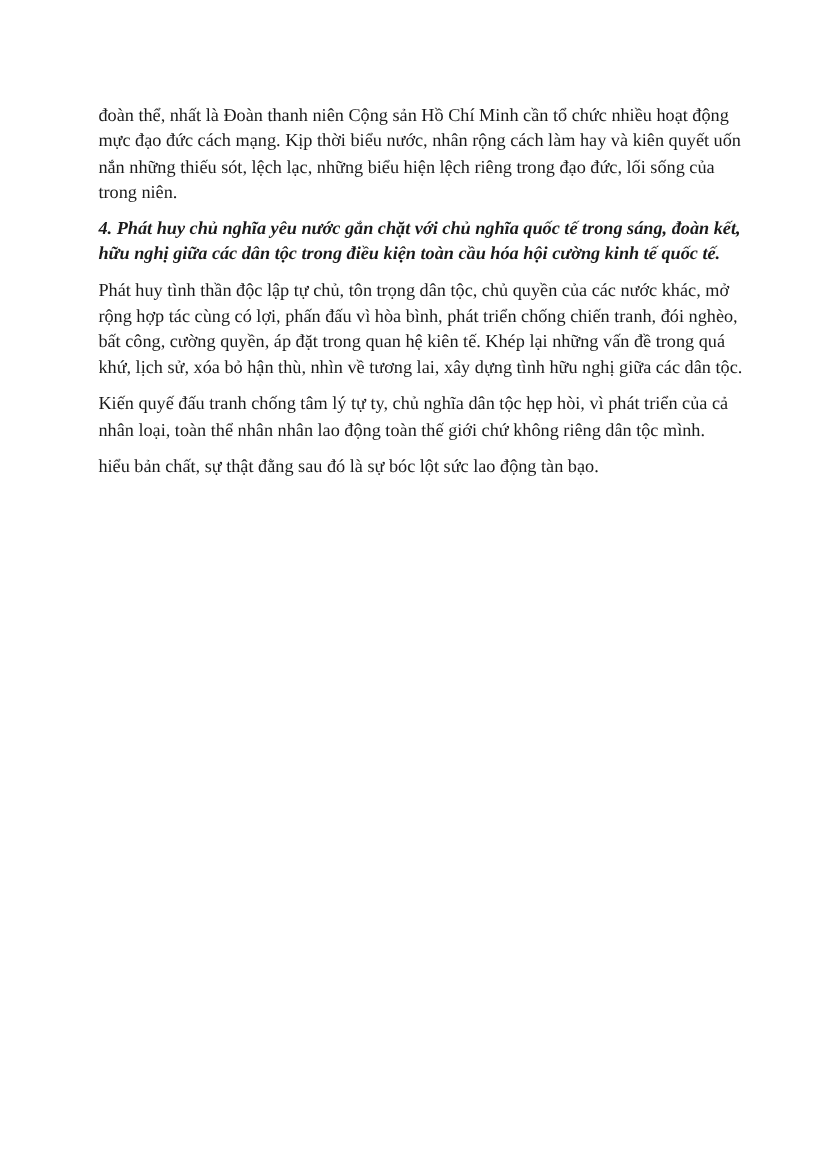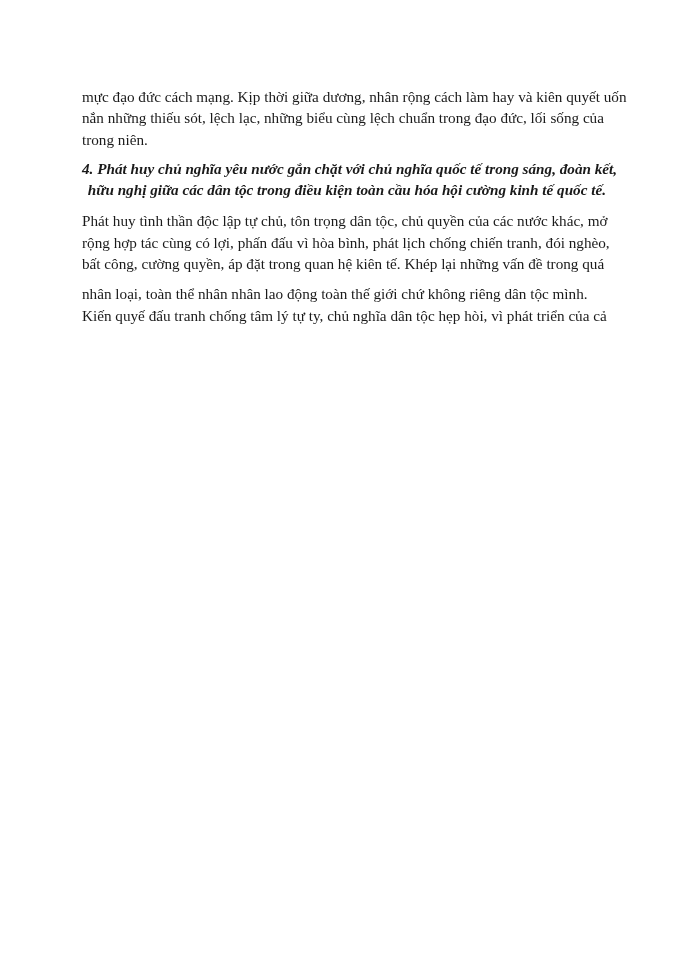--- a/index.html
+++ b/index.html
@@ -23,54 +23,56 @@
       line-height: 21.4px;
       color: #1a1a1a;
     }
     .para {
       margin: 0 0 9px 0;
     }
     .para-first {
       margin: 0 0 8px 0;
     }
     .heading {
-      margin: 0 16px 10px 0;
+      margin: 0 4px 10px 0;
       font-weight: bold;
       font-style: italic;
       line-height: 21px;
-      text-align: right;
     }
     .line {
       display: block;
       white-space: nowrap;
     }
   </style>
 </head>
 <body>
 
 <div class="page">
 
   <div class="para para-first">
-    <span class="line">mực đạo đức cách mạng.  Kịp thời giữa dương, nhân rộng cách làm hay và kiên quyết uốn</span>
-    <span class="line">nắn những  thiếu sót, lệch lạc, những biểu cùng lệch chuẩn trong đạo đức, lối sống của</span>
+    <span class="line">đoàn thể, nhất là Đoàn thanh niên Cộng sản Hồ Chí Minh cần tổ chức nhiều hoạt động</span>
+    <span class="line">mực đạo đức cách mạng.  Kịp thời biểu nước, nhân rộng cách làm hay và kiên quyết uốn</span>
+    <span class="line">nắn những  thiếu sót, lệch lạc, những biểu hiện lệch riêng trong đạo đức, lối sống của</span>
     <span class="line">trong niên.</span>
   </div>
 
   <div class="heading">
     <span class="line">4. Phát huy chủ nghĩa yêu nước gắn chặt với chủ nghĩa quốc tế trong sáng, đoàn kết,</span>
     <span class="line">hữu nghị giữa các dân tộc trong điều kiện toàn cầu hóa hội cường kinh tế quốc tế.</span>
   </div>
 
   <div class="para">
     <span class="line">Phát huy tình thần độc lập tự chủ, tôn trọng dân tộc, chủ quyền  của các nước khác, mở</span>
-    <span class="line">rộng hợp tác cùng  có lợi, phấn đấu vì hòa bình, phát lịch chống chiến tranh, đói nghèo,</span>
+    <span class="line">rộng hợp tác cùng  có lợi, phấn đấu vì hòa bình, phát triển chống chiến tranh, đói nghèo,</span>
     <span class="line">bất  công, cường quyền,  áp đặt trong quan hệ kiên tế. Khép  lại những  vấn đề trong quá</span>
+    <span class="line">khứ, lịch sử, xóa bỏ hận thù, nhìn về tương lai, xây dựng tình hữu nghị giữa các dân tộc.</span>
   </div>
 
   <div class="para">
+    <span class="line">Kiến quyế đấu tranh chống tâm lý tự ty, chủ nghĩa  dân tộc hẹp hòi, vì phát triển của cả</span>
     <span class="line">nhân  loại, toàn thể nhân nhân  lao động toàn thế giới chứ không riêng dân tộc mình.</span>
-    <span class="line">Kiến quyế đấu tranh chống tâm lý tự ty, chủ nghĩa  dân tộc hẹp hòi, vì phát triển của cả</span>
   </div>
 
   <div class="para">
+    <span class="line">hiểu bản  chất, sự thật đằng sau đó là sự bóc lột sức lao động tàn bạo.</span>
   </div>
 
 </div>
 
 </body></html>

